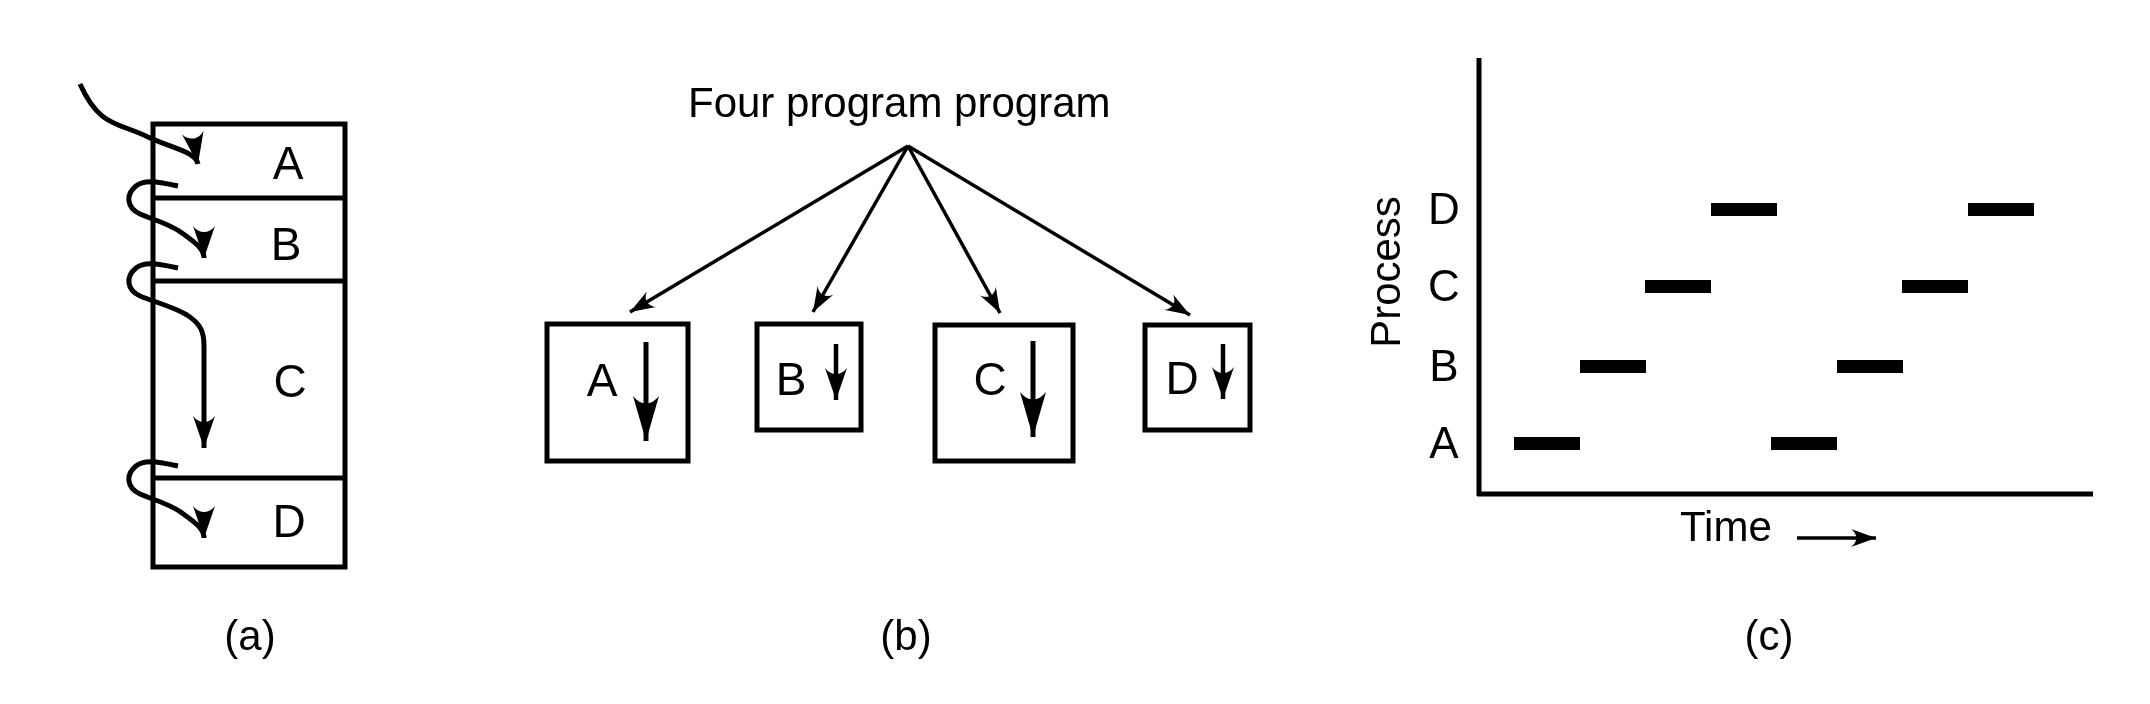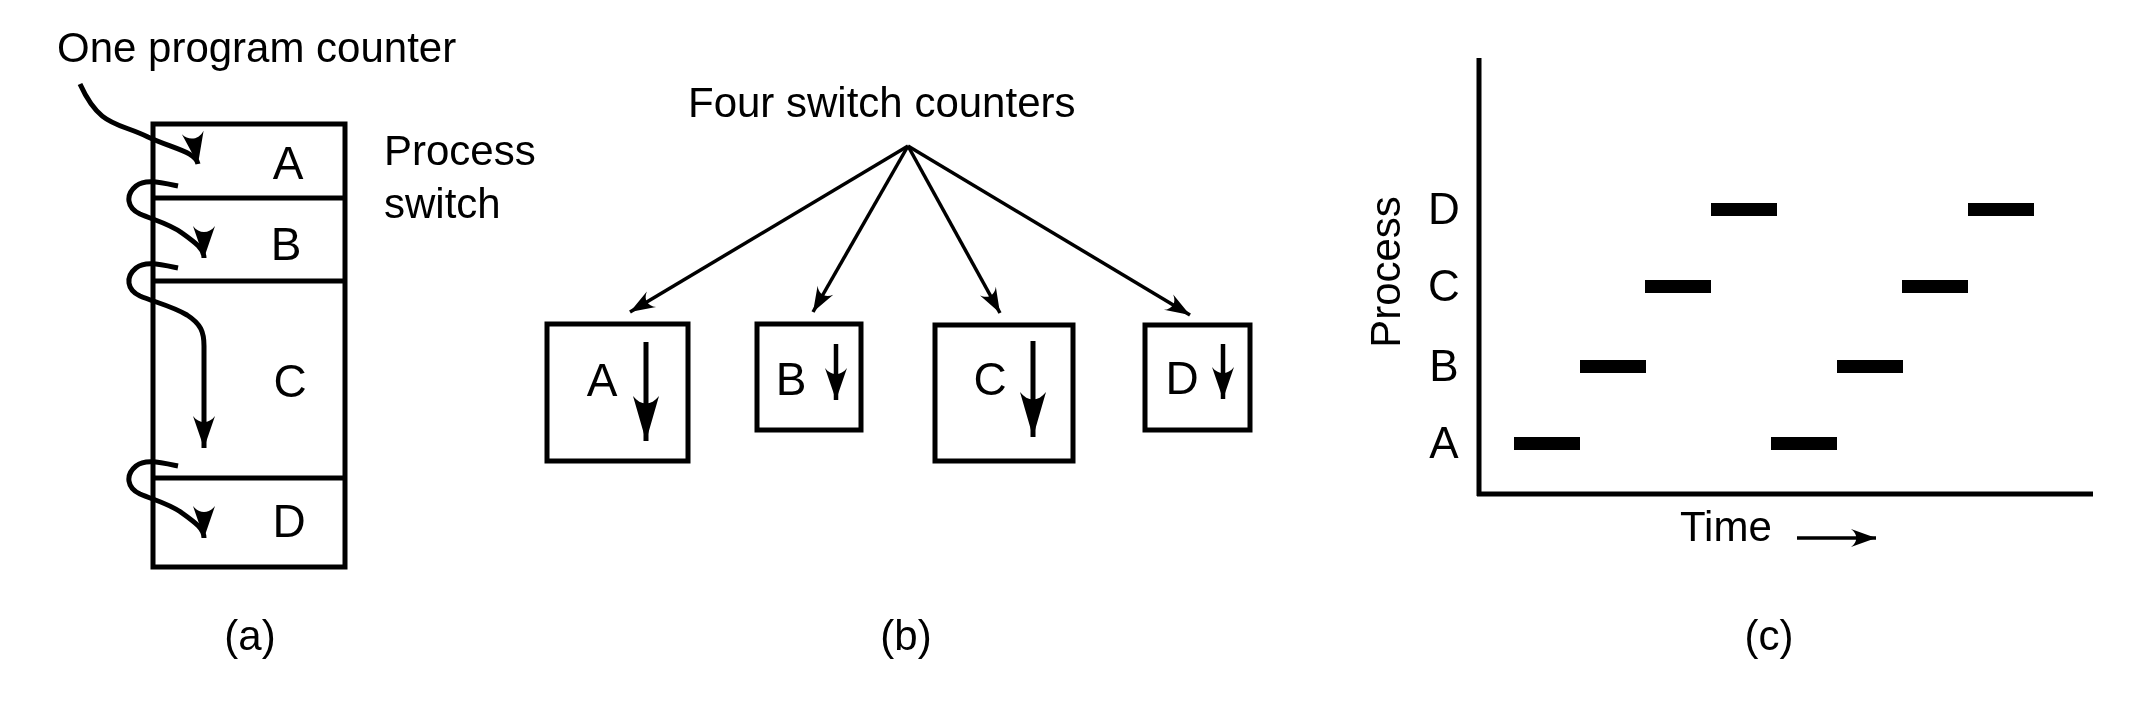--- a/index.html
+++ b/index.html
@@ -72,29 +72,27 @@
       <line x1="1223" y1="344" x2="1223" y2="399" stroke-width="4.5" marker-end="url(#mh)"></line>
     </g>
 
     <g stroke="#000" fill="none" stroke-width="5">
       <line x1="1479" y1="58" x2="1479" y2="496"></line>
       <line x1="1477" y1="494" x2="2093" y2="494"></line>
     </g>
     <line x1="1797" y1="538" x2="1876" y2="538" stroke="#000" stroke-width="3.5" marker-end="url(#sh)"></line>
   </svg>
 
-  <div class="txt word" style="left:57px;top:27px;">One program counter</div>
-  <div class="txt word twolines" style="left:384px;top:125px;">Process switch</div>
   <span class="txt letter center" style="left:288px;top:163px;">A</span>
   <span class="txt letter center" style="left:286px;top:244px;">B</span>
   <span class="txt letter center" style="left:290px;top:381px;">C</span>
   <span class="txt letter center" style="left:289px;top:521px;">D</span>
   <span class="txt caption center" style="left:250px;top:636px;">(a)</span>
 
-  <div class="txt word" style="left:688px;top:82px;">Four switch counters</div>
+  <div class="txt word" style="left:688px;top:82px;">Four program program</div>
   <span class="txt letter center" style="left:602px;top:380px;">A</span>
   <span class="txt letter center" style="left:791px;top:379px;">B</span>
   <span class="txt letter center" style="left:990px;top:379px;">C</span>
   <span class="txt letter center" style="left:1182px;top:378px;">D</span>
   <span class="txt caption center" style="left:906px;top:636px;">(b)</span>
 
   <span class="txt word vertical" style="left:1386px;top:272px;">Process</span>
   <span class="txt rowlabel center" style="left:1444px;top:209px;">D</span>
   <span class="txt rowlabel center" style="left:1444px;top:286px;">C</span>
   <span class="txt rowlabel center" style="left:1444px;top:366px;">B</span>

